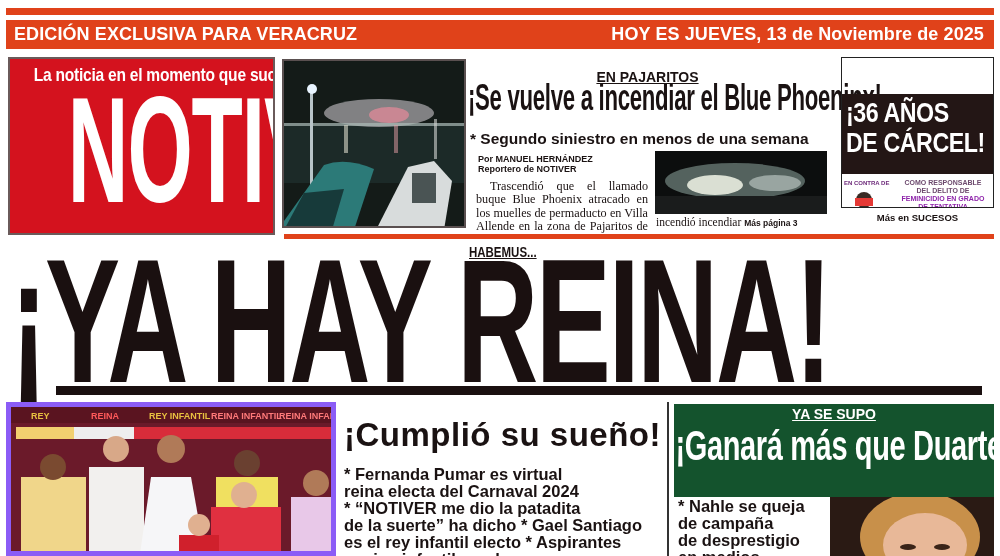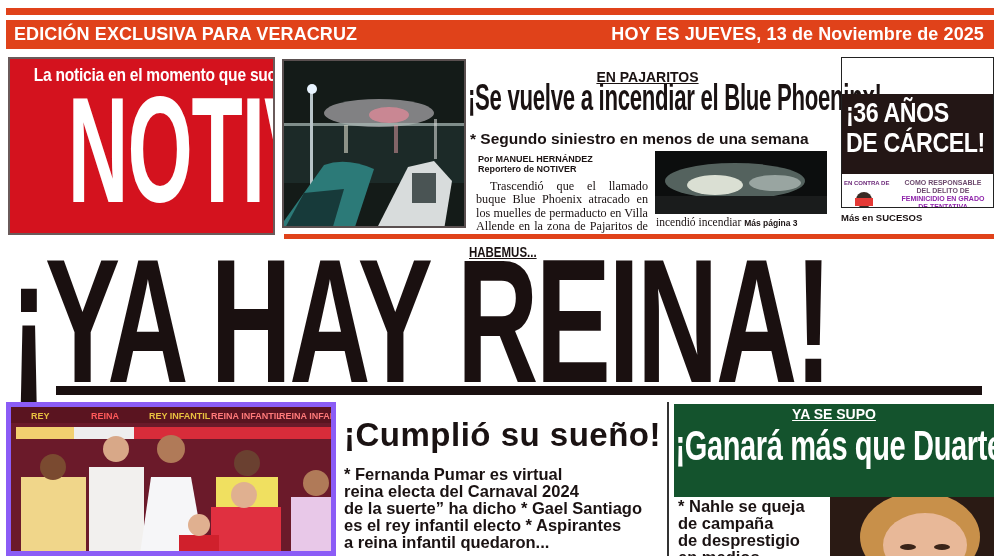--- a/index.html
+++ b/index.html
@@ -40,21 +40,21 @@
   .carcel .top { background: #231615; color: #fff; height: 80px; padding: 4px 0 0 4px; margin-top: 36px; }
   .carcel .top div { font-weight: bold; font-size: 27px; line-height: 30px; letter-spacing: -0.5px; white-space: nowrap;
     transform: scaleX(0.86); transform-origin: left; }
   .carcel .bot { background: #fff; height: 70px; position: relative; border-bottom: 4px solid #6d2a7a; }
   .carcel .contra { position: absolute; left: 2px; top: 6px; font-size: 6px; color: #6d2a7a; font-weight: bold; }
   .carcel .face { position: absolute; left: 9px; top: 16px; width: 26px; height: 30px; }
   .carcel .alberto { position: absolute; left: 5px; top: 52px; font-size: 5px; color: #6d2a7a; font-weight: bold; }
   .carcel .resp { position: absolute; left: 52px; top: 5px; width: 98px; text-align: center; font-size: 7px; line-height: 8px; font-weight: bold; color: #6d4a6e; }
   .carcel .resp .hl { color: #8e24aa; }
   .carcel .resp .sm { font-size: 3.8px; line-height: 5px; font-weight: normal; color: #777; display: block; margin-top: 1px; }
-  .carcel-more { left: 841px; top: 212px; width: 153px; text-align: left; font-weight: bold; font-size: 9.5px; }
+  .carcel-more { left: 841px; top: 212px; width: 153px; text-align: center; font-weight: bold; font-size: 9.5px; }
 
   .mid-rule { left: 284px; top: 234px; width: 710px; height: 5px; background: #e0421a; }
 
   
   .habemus { left: 469px; top: 244px; font-weight: bold; font-size: 14px; text-decoration: underline;
     transform: scaleX(0.82); transform-origin: left; }
   .main-head { left: 10px; top: 246px; width: 985px; height: 140px; font-weight: bold; font-size: 176px; line-height: 150px;
     color: #1a1010; white-space: nowrap; transform: scaleX(0.64); transform-origin: left top; letter-spacing: -4px; }
   .main-rule { left: 56px; top: 386px; width: 926px; height: 9px; background: #1a1010; }
 
@@ -185,20 +185,21 @@
     <rect x="168" y="128" width="40" height="26" fill="#d0202c"></rect>
     <circle cx="188" cy="118" r="11" fill="#e0b090"></circle>
     <rect x="280" y="90" width="50" height="64" fill="#e8c8e8"></rect>
     <circle cx="305" cy="76" r="13" fill="#b07a58"></circle>
   </svg>
 </div>
 <div class="abs cumplio-head">¡Cumplió su sueño!</div>
 <div class="abs cumplio-body">
   <div>* Fernanda Pumar es virtual</div>
   <div>reina electa del Carnaval 2024</div>
+  <div>* “NOTIVER me dio la patadita</div>
   <div>de la suerte” ha dicho * Gael Santiago</div>
   <div>es el rey infantil electo * Aspirantes</div>
   <div>a reina infantil quedaron...</div>
 </div>
 
 <div class="abs col-rule"></div>
 
 <div class="abs duarte-box">
   <div class="duarte-kicker">YA SE SUPO</div>
   <div class="duarte-head">¡Ganará más que Duarte!</div>

